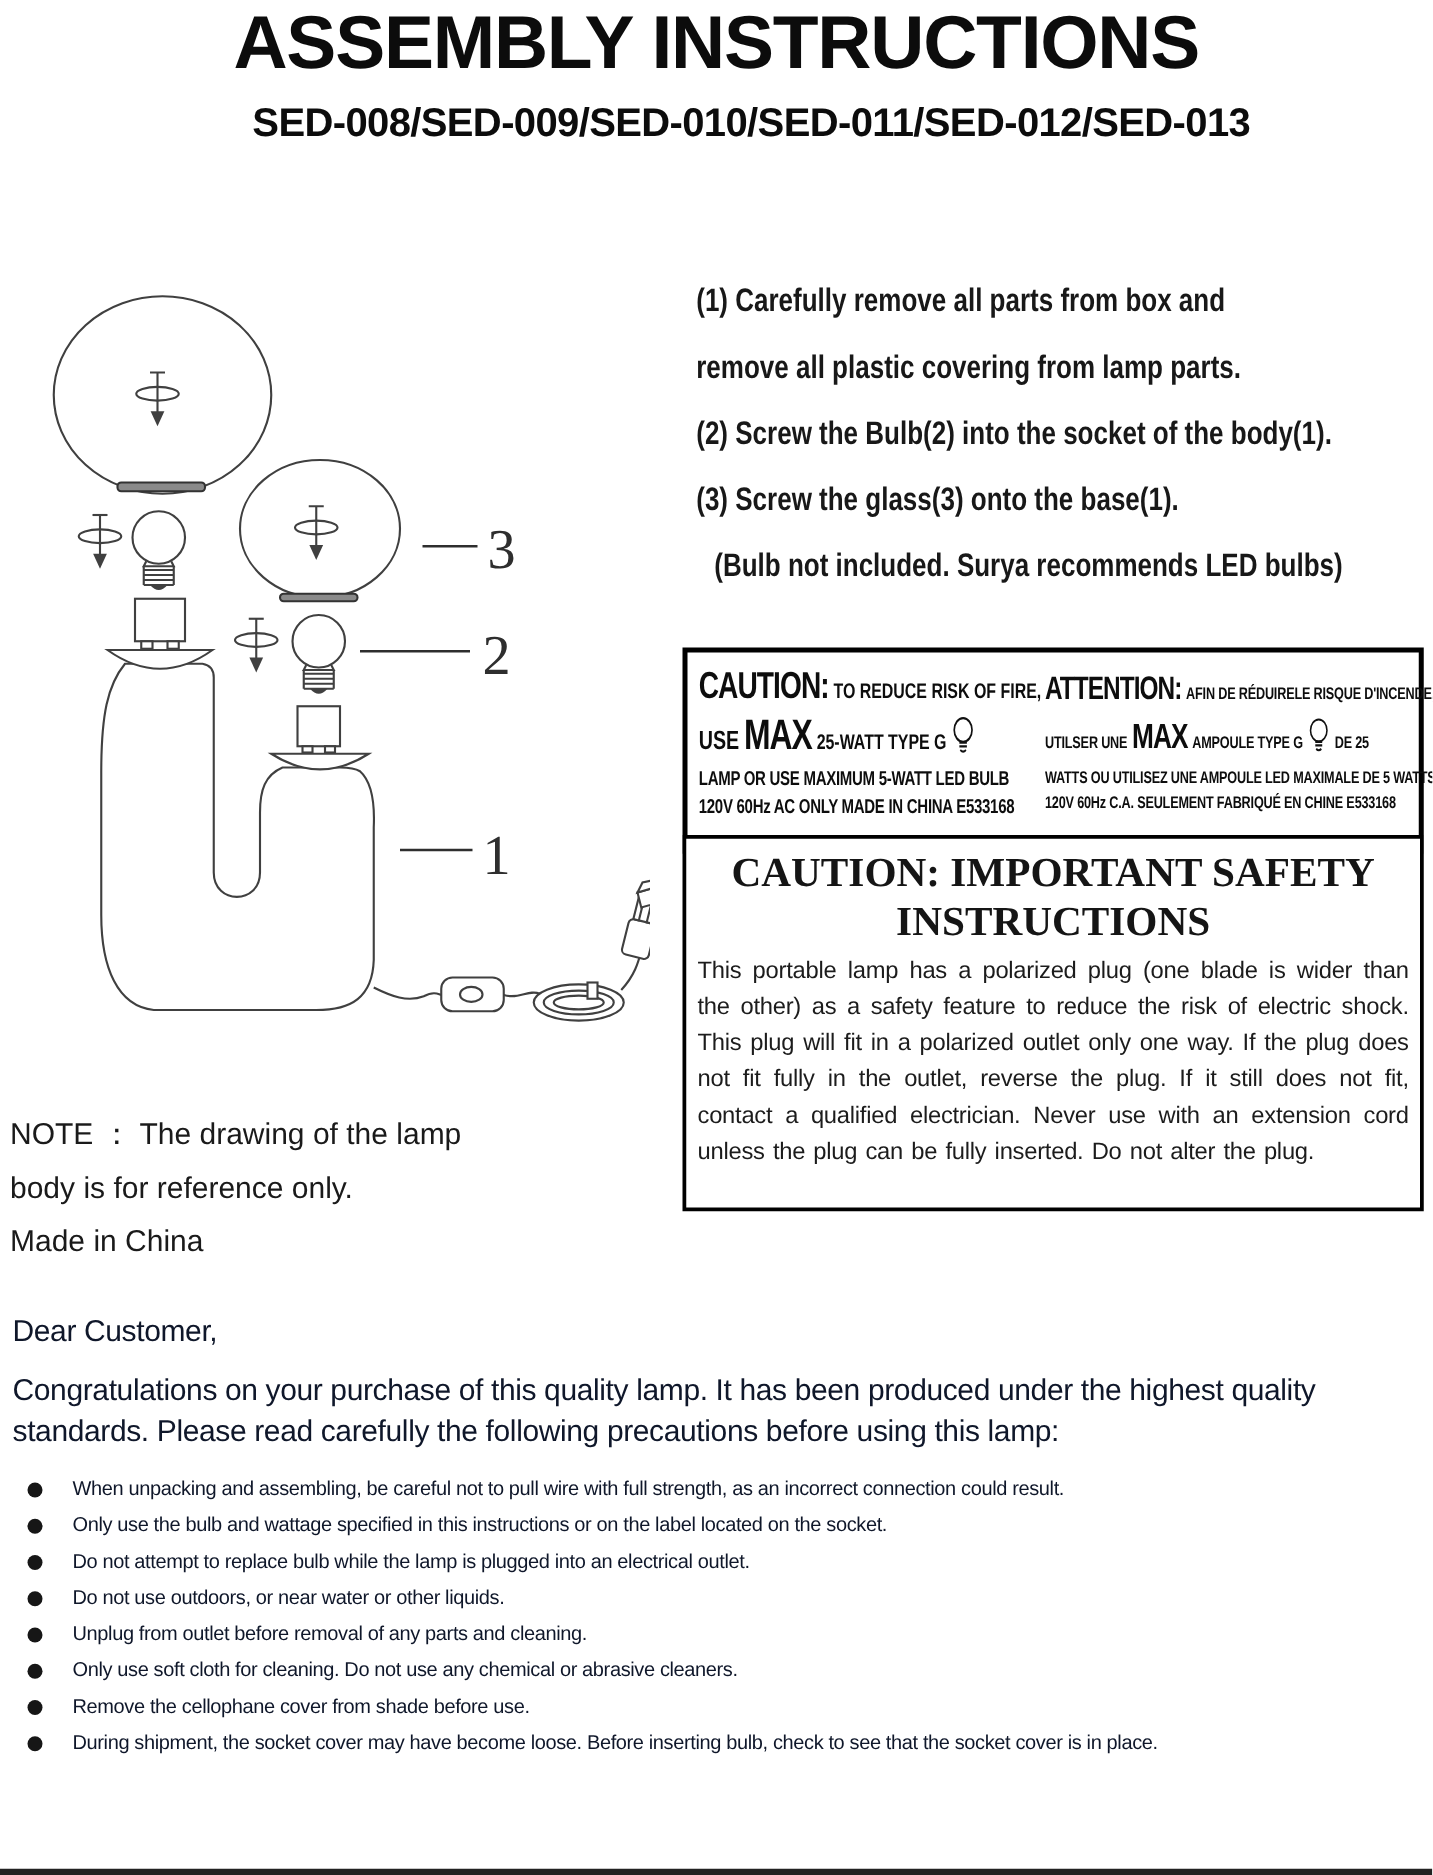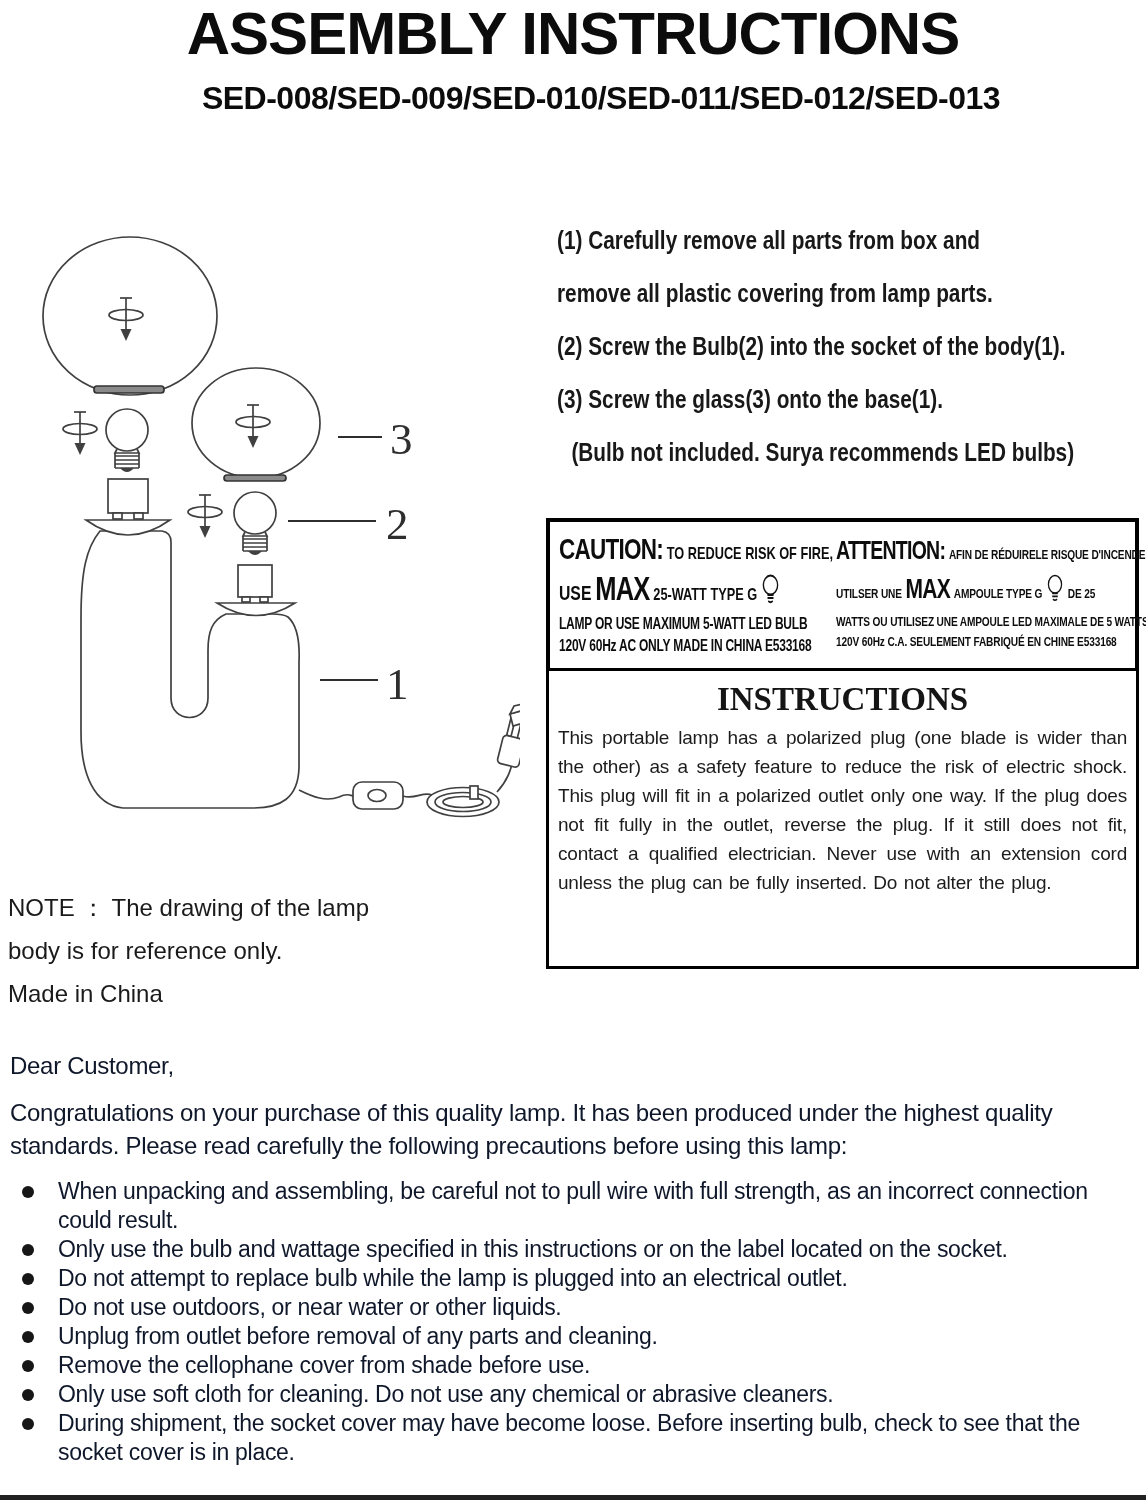--- a/index.html
+++ b/index.html
@@ -46,21 +46,21 @@
   
   .note{position:absolute;left:8px;top:886px;font-weight:400;font-size:24px;line-height:43px;color:#1a1a1a;}
   
   .customer{position:absolute;left:10px;top:1052px;width:1124px;color:#0f172a;}
   .greeting{font-size:24px;letter-spacing:-0.3px;margin-bottom:16px;}
   .intro{font-size:24px;letter-spacing:-0.3px;line-height:33px;width:1085px;margin-bottom:15px;}
   .bullets{}
   .bullet-row{display:flex;align-items:flex-start;margin:0;}
   .bullet-dot{flex:none;width:12px;height:12px;border-radius:50%;background:#161616;
     margin:9px 24px 0 12px;}
-  .bullet-text{flex:none;width:1046px;font-size:23px;letter-spacing:-0.3px;line-height:29px;}
+  .bullet-text{flex:none;width:1046px;font-size:16px;letter-spacing:-0.3px;line-height:29px;}
   .bottom-bar{position:absolute;left:0;right:0;bottom:0;height:5px;background:#222;}
 </style>
 </head>
 <body>
 
 <div id="page">
 
   <div class="main-title">ASSEMBLY INSTRUCTIONS</div>
   <div class="subtitle">SED-008/SED-009/SED-010/SED-011/SED-012/SED-013</div>
 
@@ -220,20 +220,21 @@
         </div>
         <div class="cl-row" style="margin-top:5px;">
           <span class="cl-sm-fr">120V 60Hz C.A. SEULEMENT FABRIQUÉ EN CHINE  E533168</span>
         </div>
       </div>
     </div>
   </div>
 
   <div class="safety-box">
     <div class="safety-title">
+      <div>CAUTION: IMPORTANT SAFETY</div>
       <div>INSTRUCTIONS</div>
     </div>
     <div class="safety-body">This portable lamp has a polarized plug (one blade is wider than the other) as a safety feature to reduce the risk of electric shock. This plug will fit in a polarized outlet only one way. If the plug does not fit fully in the outlet, reverse the plug. If it still does not fit, contact a qualified electrician. Never use with an extension cord unless the plug can be fully inserted. Do not alter the plug.</div>
   </div>
 
   <div class="note">
     <div>NOTE ：  The drawing of the lamp</div>
     <div>body is for reference only.</div>
     <div>Made in China</div>
   </div>
@@ -257,25 +258,25 @@
       <div class="bullet-row">
         <span class="bullet-dot"></span>
         <span class="bullet-text">Do not use outdoors, or near water or other liquids.</span>
       </div>
       <div class="bullet-row">
         <span class="bullet-dot"></span>
         <span class="bullet-text">Unplug from outlet before removal of any parts and cleaning.</span>
       </div>
       <div class="bullet-row">
         <span class="bullet-dot"></span>
+        <span class="bullet-text">Only use soft cloth for cleaning. Do not use any chemical or abrasive cleaners.</span>
+      </div>
+      <div class="bullet-row">
+        <span class="bullet-dot"></span>
         <span class="bullet-text">Remove the cellophane cover from shade before use.</span>
-      </div>
-      <div class="bullet-row">
-        <span class="bullet-dot"></span>
-        <span class="bullet-text">Only use soft cloth for cleaning. Do not use any chemical or abrasive cleaners.</span>
       </div>
       <div class="bullet-row">
         <span class="bullet-dot"></span>
         <span class="bullet-text">During shipment, the socket cover may have become loose. Before inserting bulb, check to see that the socket cover is in place.</span>
       </div>
     </div>
   </div>
 
   <div class="bottom-bar"></div>
 </div>

